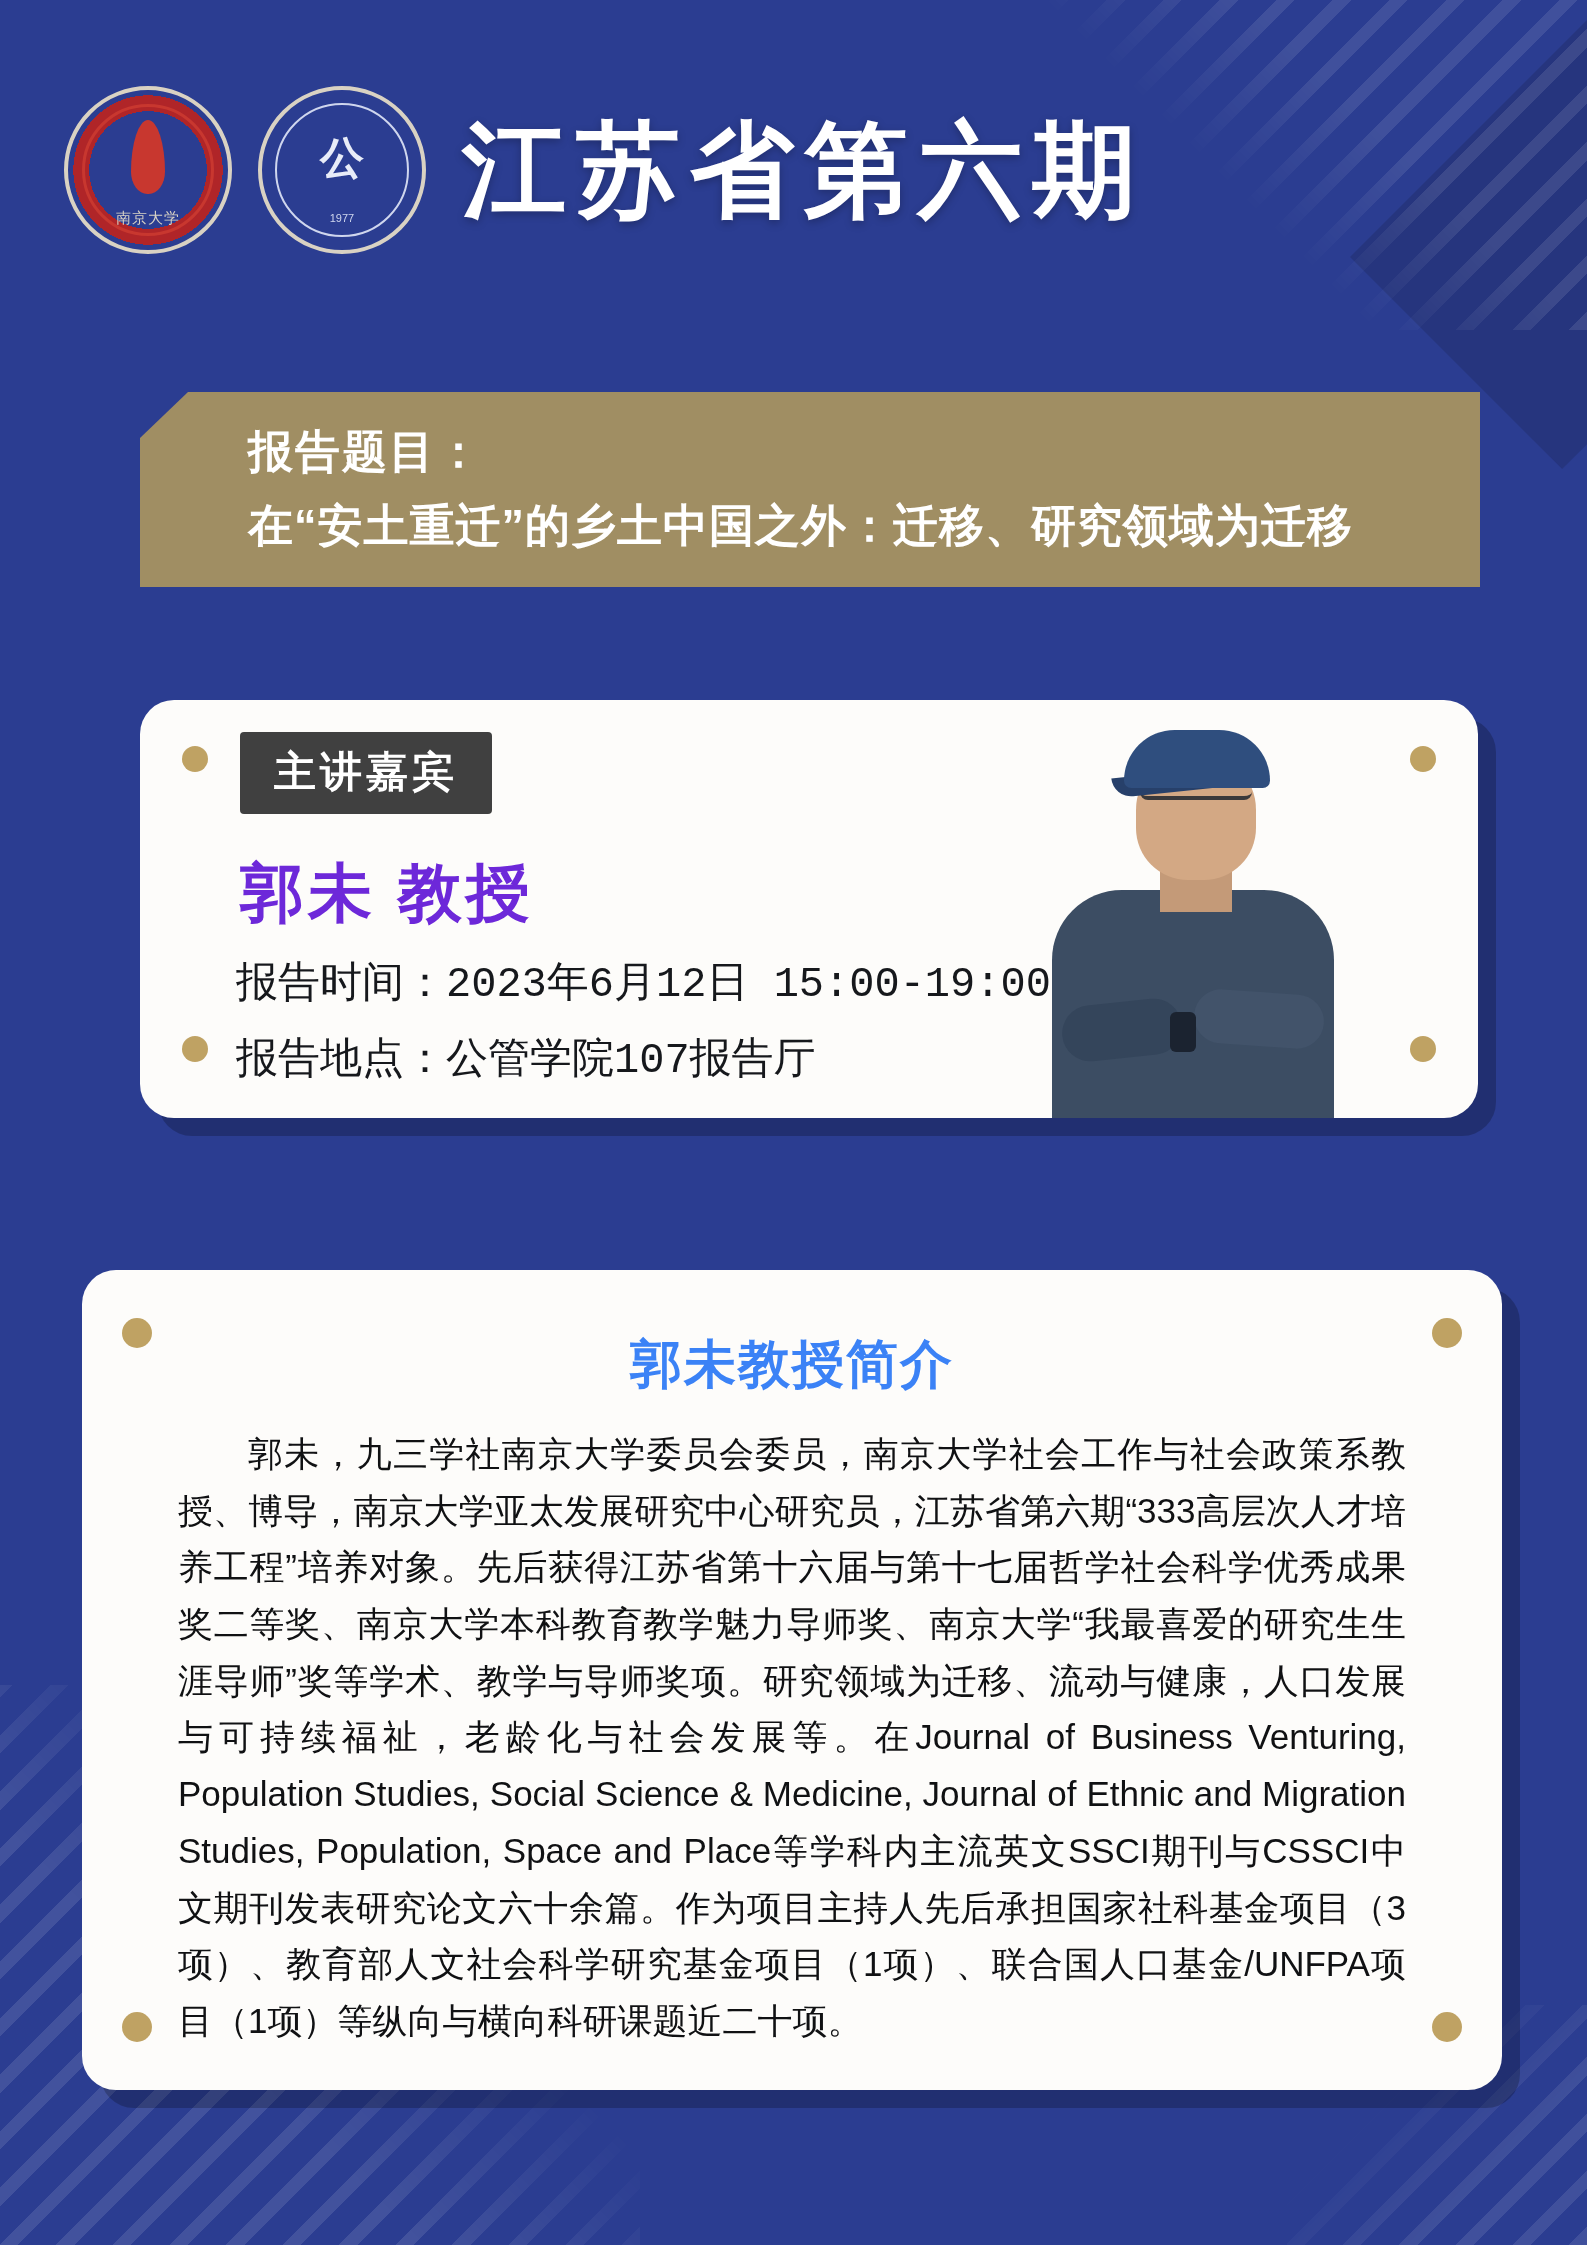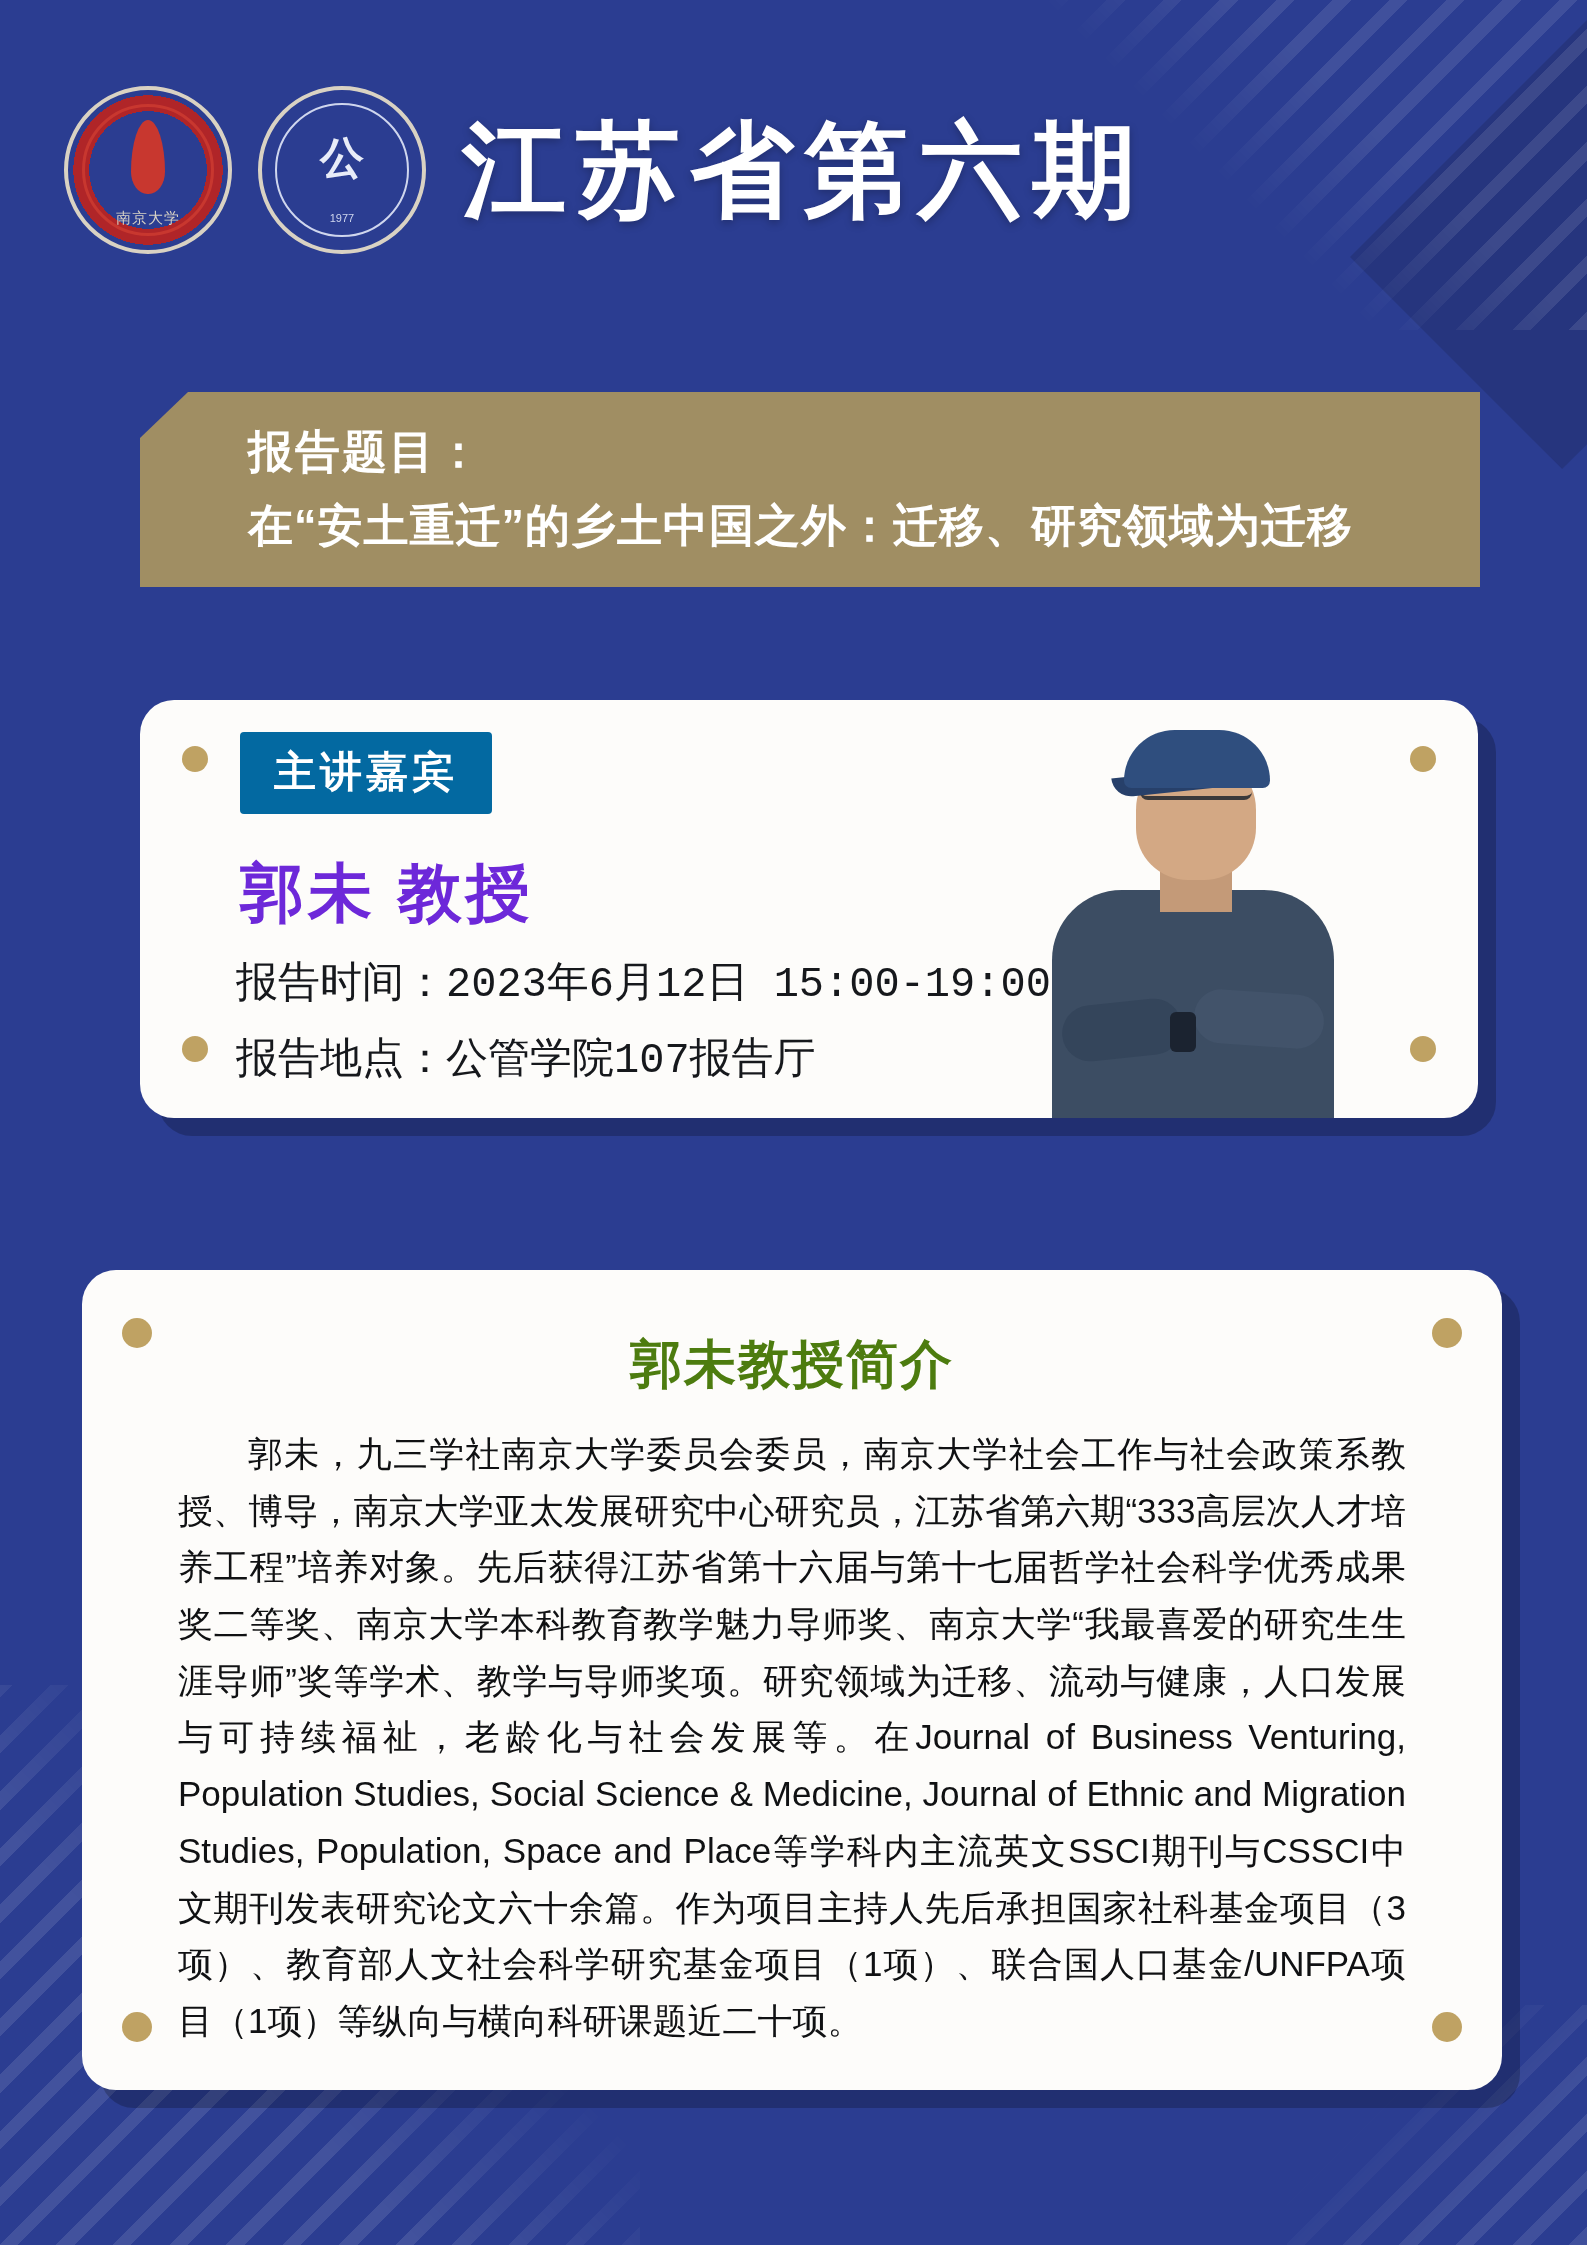--- a/index.html
+++ b/index.html
@@ -227,21 +227,21 @@
   }
   .sp-dot-tl { left: 42px; top: 46px; }
   .sp-dot-bl { left: 42px; top: 336px; }
   .sp-dot-tr { right: 42px; top: 46px; }
   .sp-dot-br { right: 42px; top: 336px; }
 
   .guest-tag {
     position: absolute;
     left: 100px;
     top: 32px;
-    background: #0369a1;
+    background: #404040;
     color: #ffffff;
     font-size: 42px;
     font-weight: bold;
     letter-spacing: 4px;
     padding: 12px 34px 14px;
     border-radius: 4px;
   }
   .speaker-name {
     position: absolute;
     left: 100px;
@@ -372,21 +372,21 @@
     padding: 52px 60px;
   }
   .bio-dot-tl { left: 40px; top: 48px; width: 30px; height: 30px; }
   .bio-dot-tr { right: 40px; top: 48px; width: 30px; height: 30px; }
   .bio-dot-bl { left: 40px; bottom: 48px; width: 30px; height: 30px; }
   .bio-dot-br { right: 40px; bottom: 48px; width: 30px; height: 30px; }
   .bio-title {
     text-align: center;
     font-size: 52px;
     font-weight: bold;
-    color: #4d7c0f;
+    color: #3b82f6;
     letter-spacing: 2px;
     margin: 8px 0 26px;
   }
   .bio-body {
     font-size: 35px;
     line-height: 1.62;
     color: #101113;
     text-align: justify;
     text-justify: inter-character;
     text-indent: 70px;

